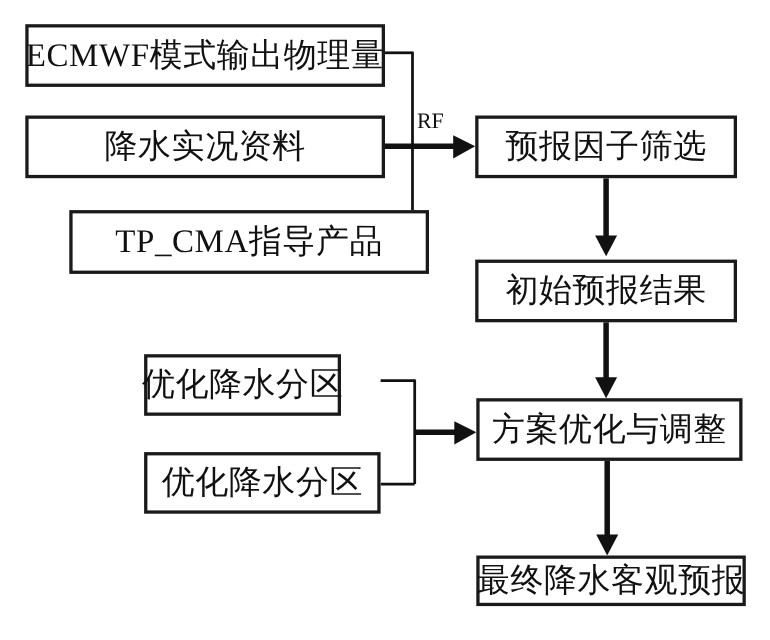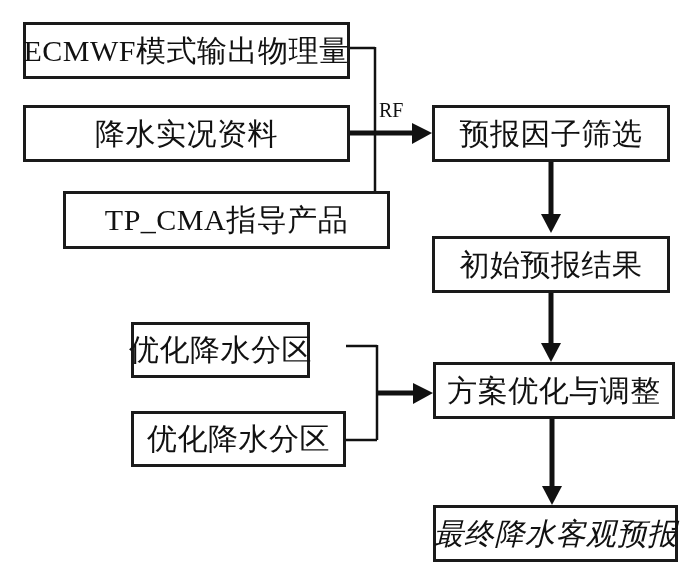--- a/index.html
+++ b/index.html
@@ -31,21 +31,21 @@
     z-index: 2;
   }
   
   #node-ecmwf  { left: 23px;  top: 22px;  width: 327px; height: 57px; }
   #node-obs    { left: 23px;  top: 105px; width: 327px; height: 57px; text-align: right; }
   #node-tpcma  { left: 23px;  top: 191px; width: 327px; height: 58px; margin-left: 40px; }
   
   #node-screening { left: 432px; top: 105px; width: 238px; height: 57px; }
   #node-initial   { left: 432px; top: 236px; width: 238px; height: 57px; }
   #node-scheme    { left: 433px; top: 362px; width: 242px; height: 57px; }
-  #node-final     { left: 433px; top: 505px; width: 245px; height: 57px; font-style: italic; }
+  #node-final     { left: 433px; top: 505px; width: 245px; height: 46px; }
   
   #node-zone   { left: 131px; top: 322px; width: 179px; height: 56px; }
   #node-factor { left: 131px; top: 411px; width: 215px; height: 56px; }
 
   #connector-layer {
     position: absolute;
     left: 0;
     top: 0;
     width: 700px;
     height: 582px;

